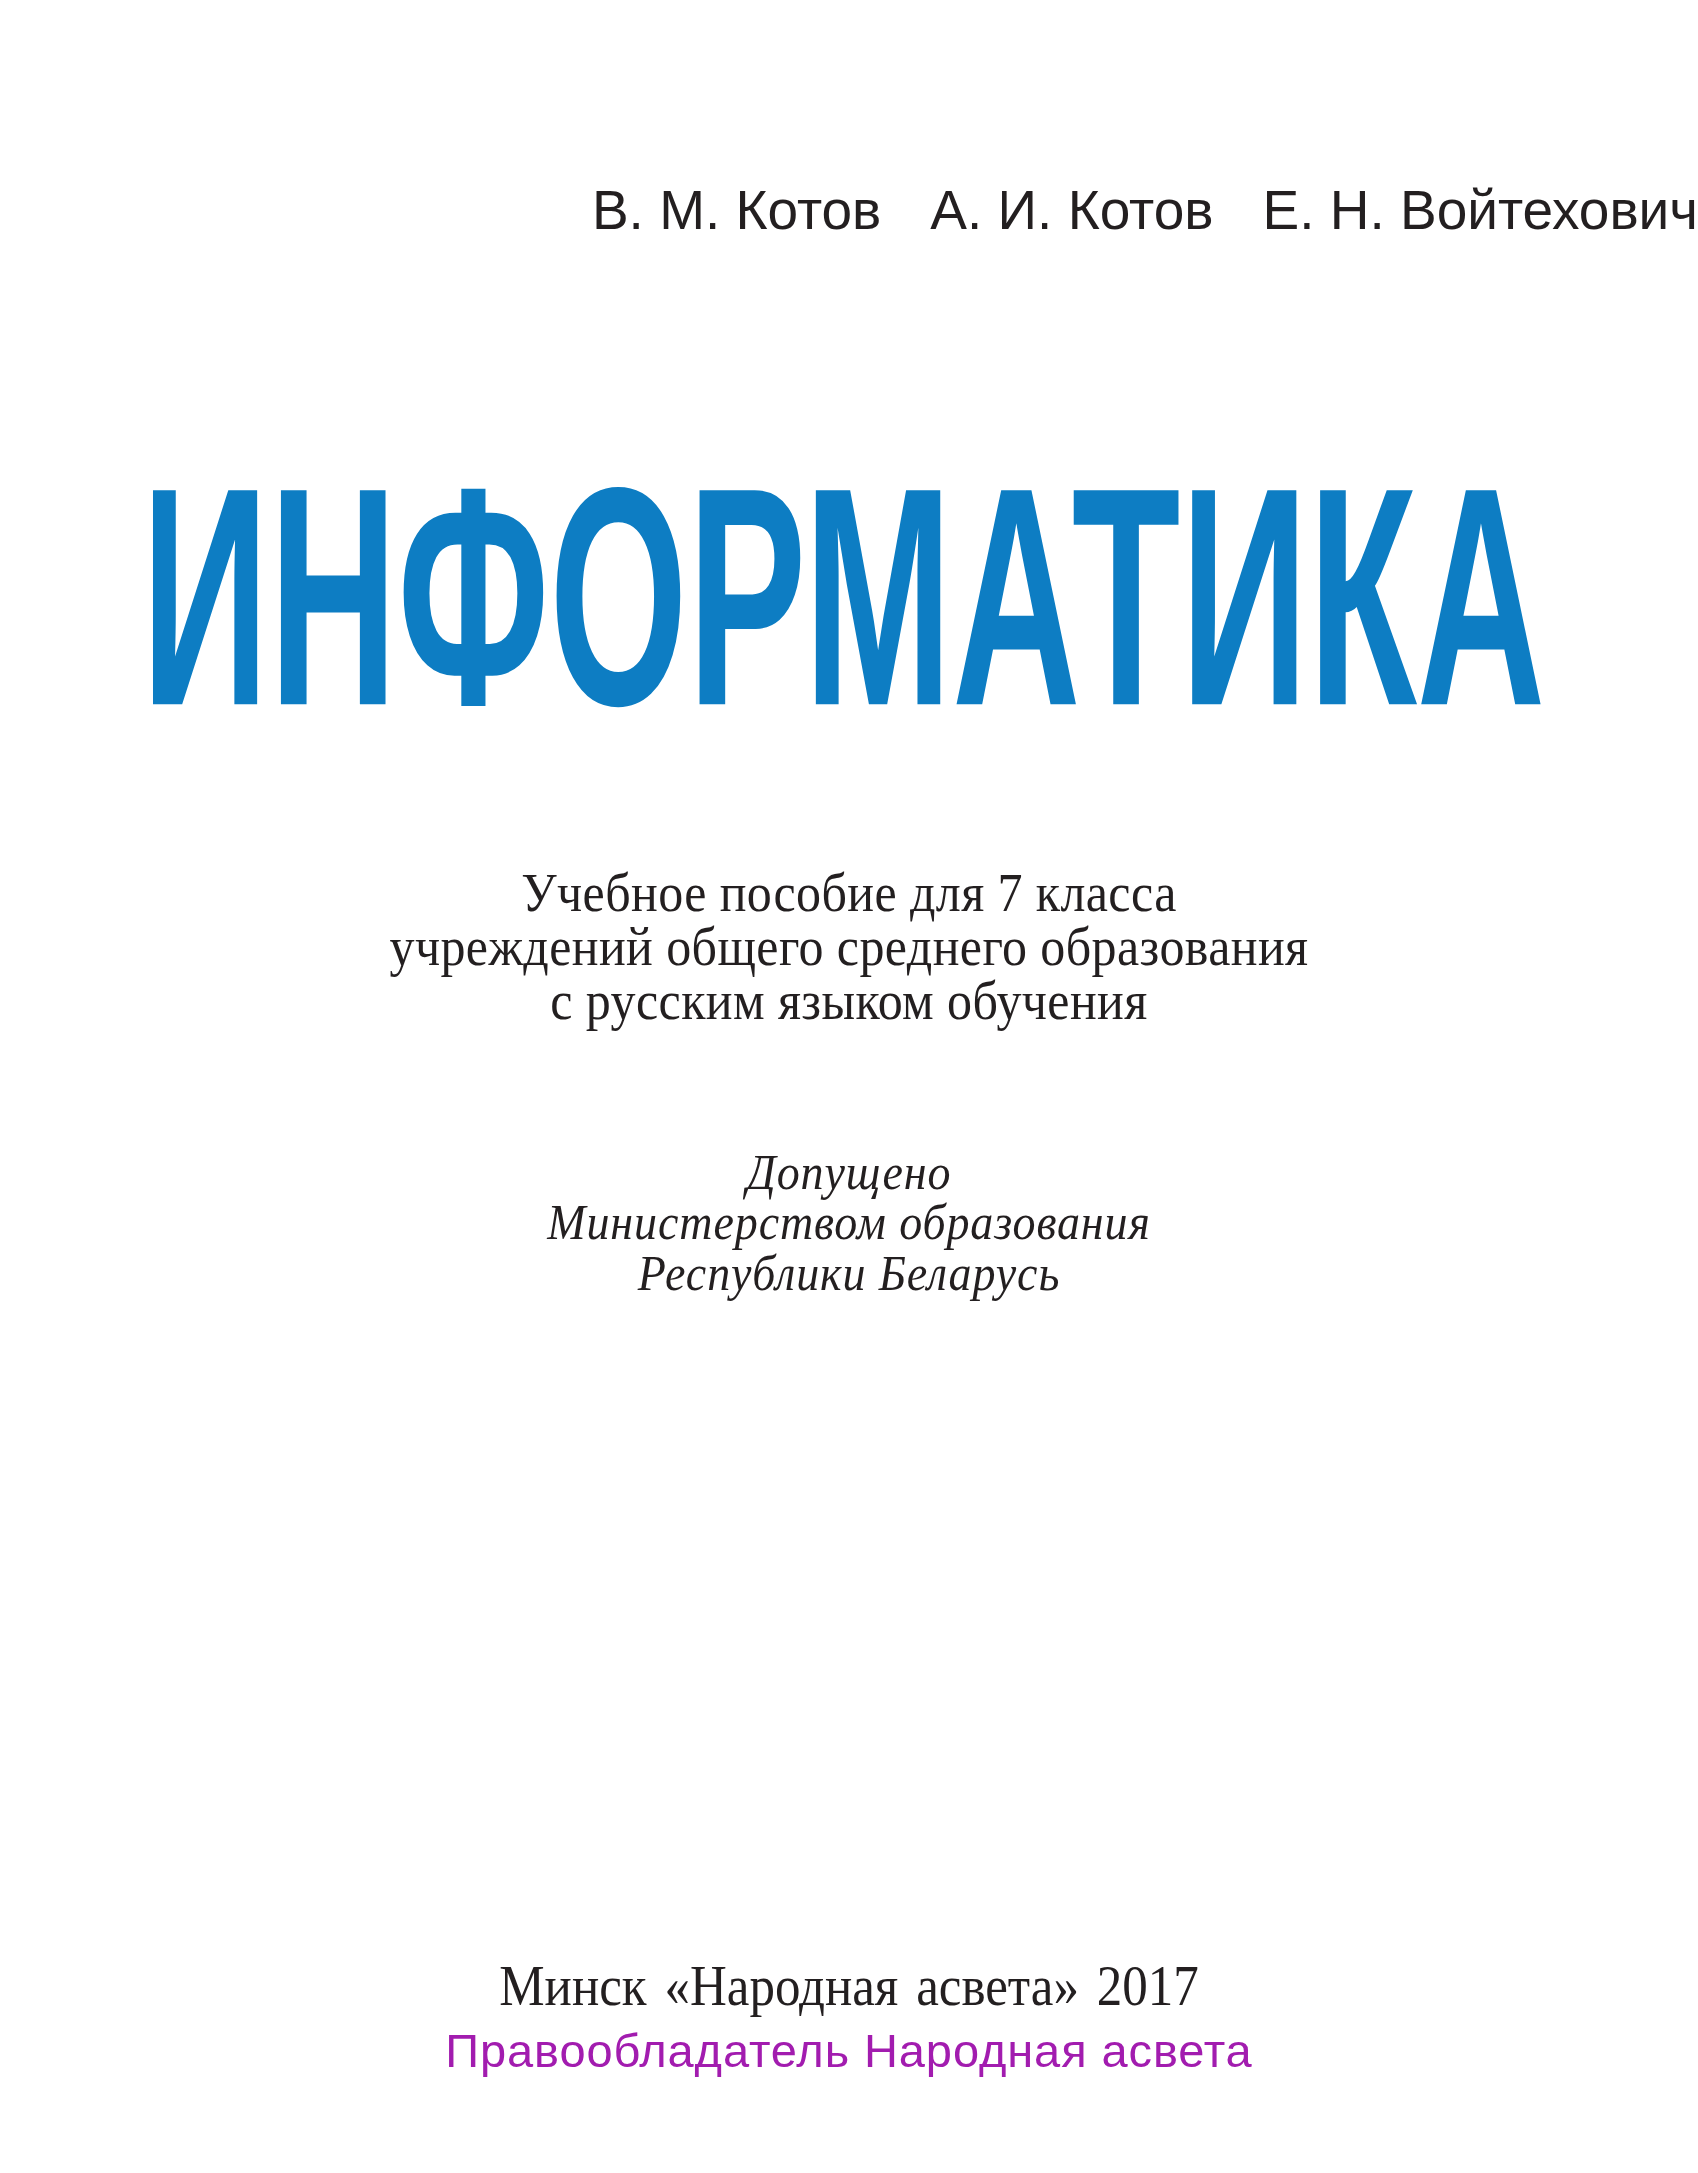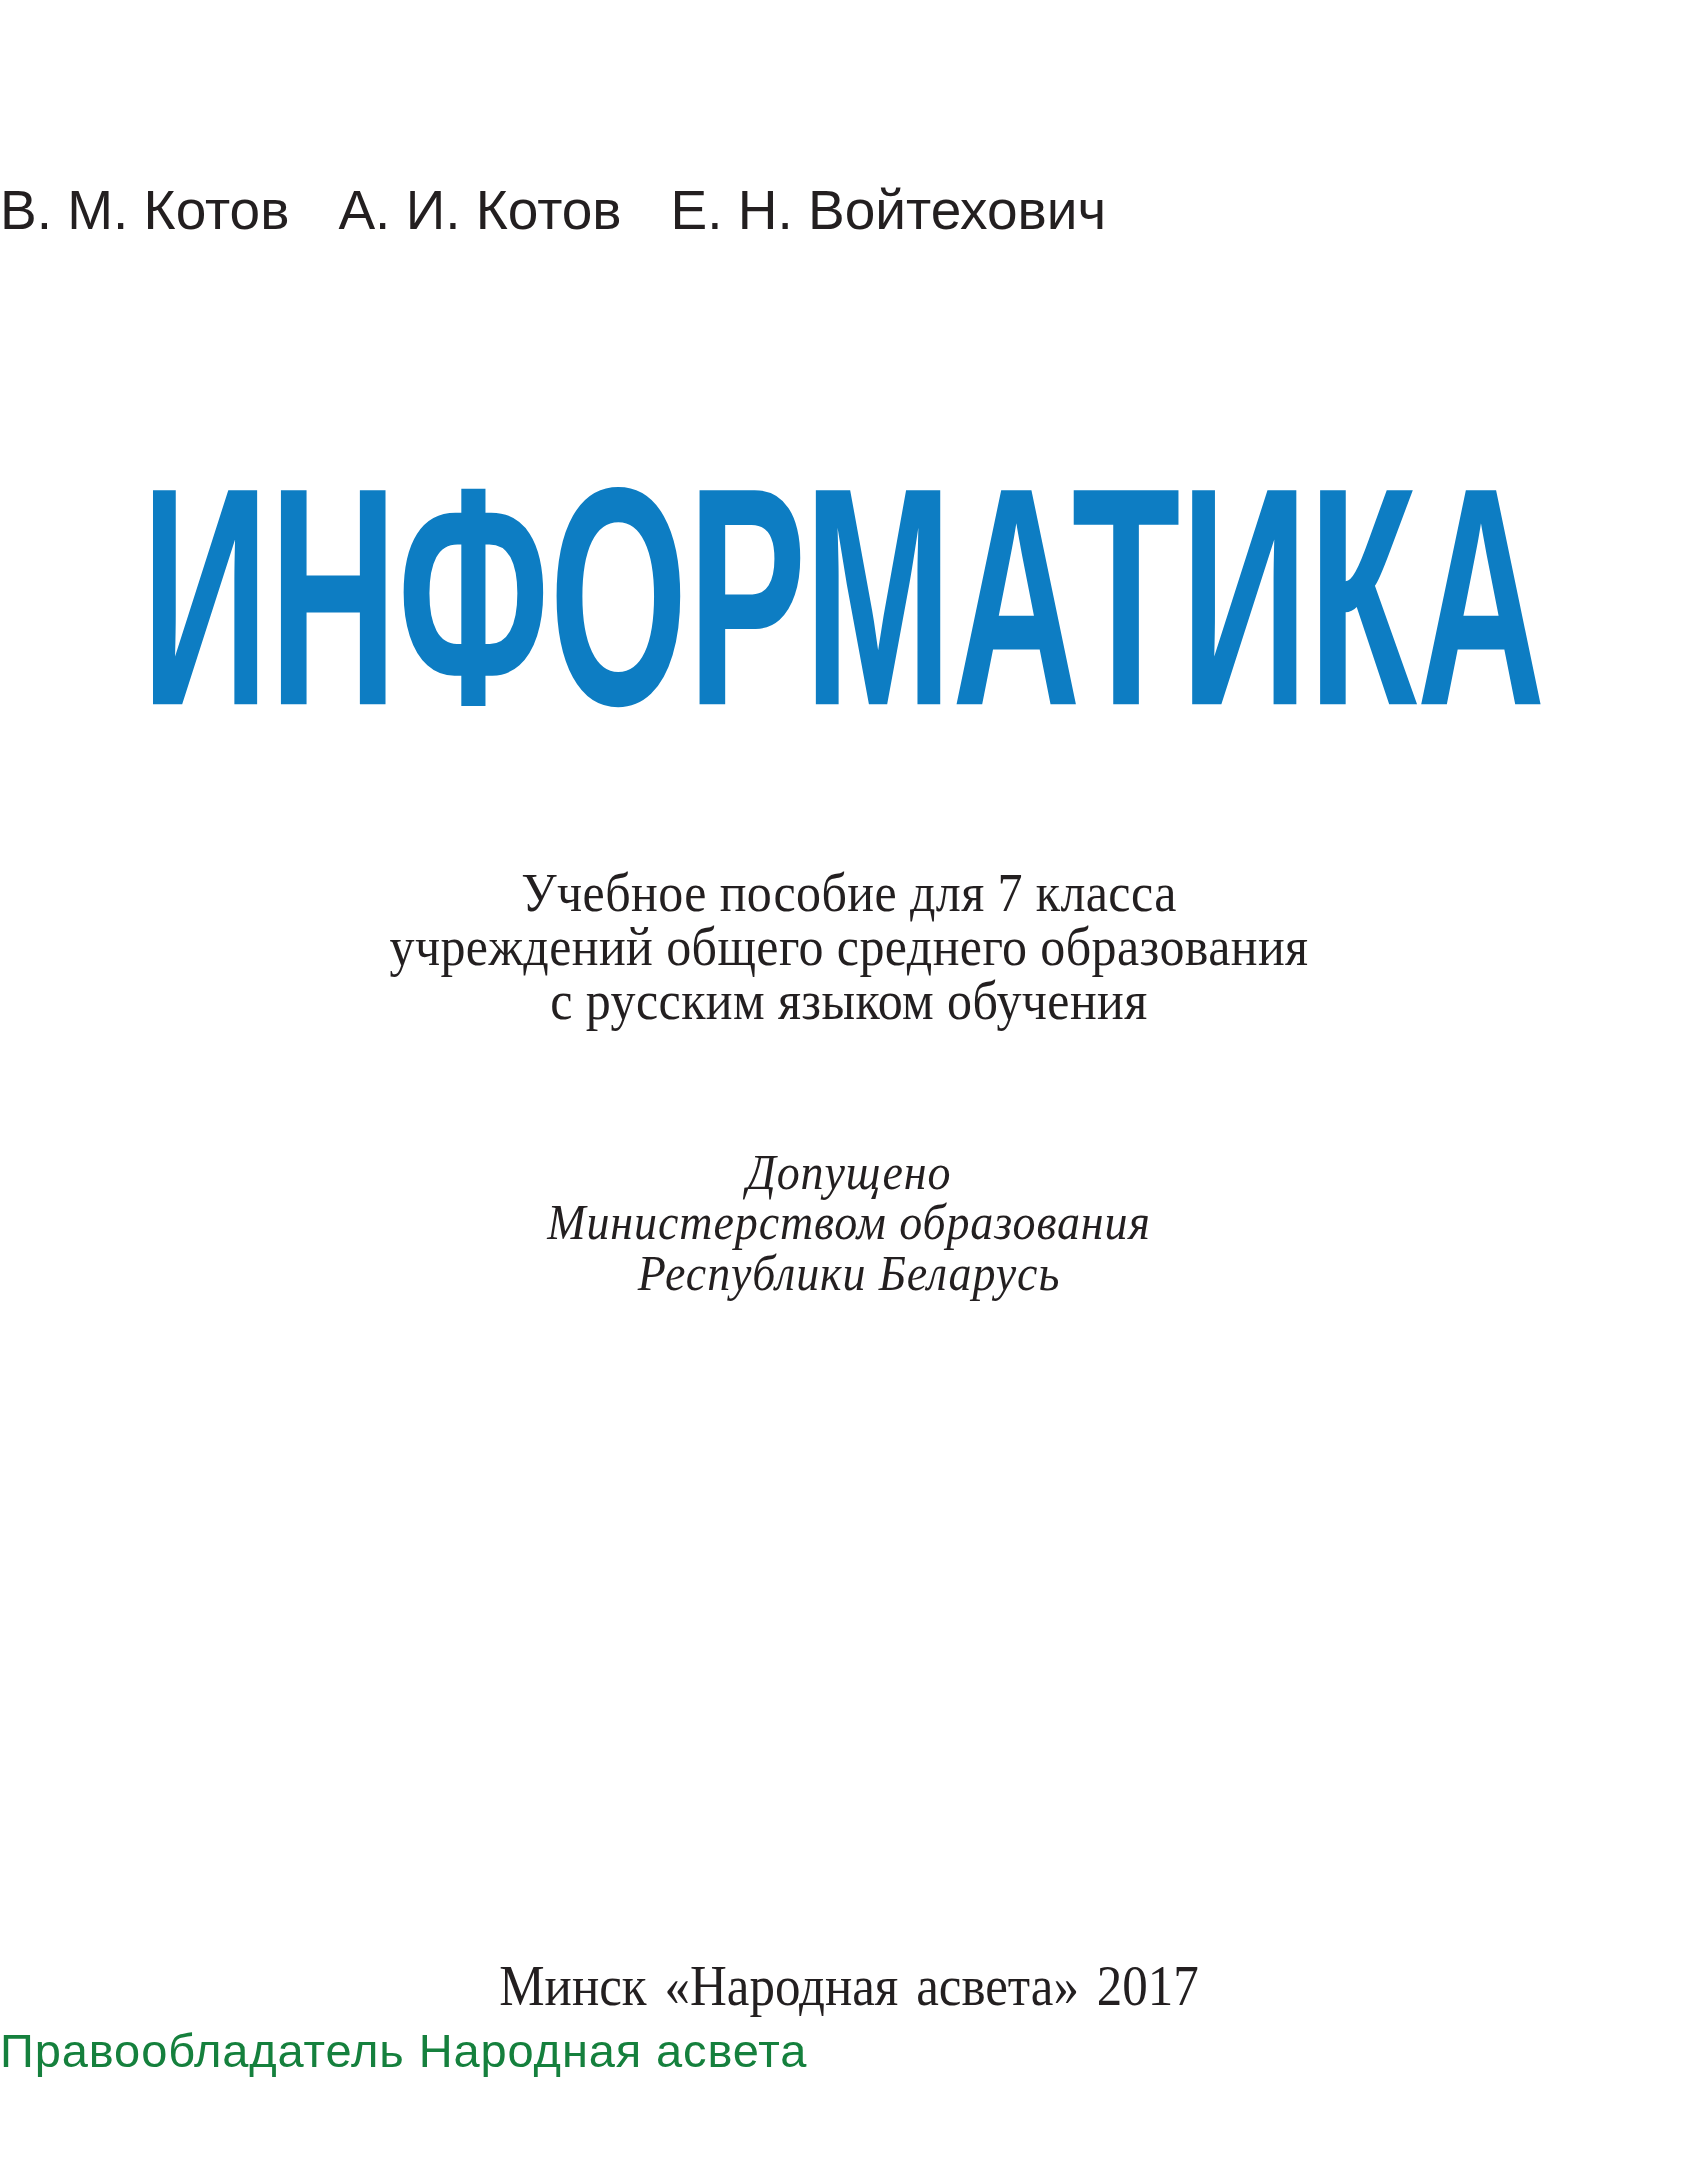--- a/index.html
+++ b/index.html
@@ -17,21 +17,21 @@
     color: #231f20;
   }
 
   
   .authors {
     position: absolute;
     top: 183px;
     left: 0;
     right: 0;
     display: flex;
-    justify-content: flex-start;
+    justify-content: flex-end;
     gap: 49px;
     font-family: "Liberation Sans", sans-serif;
     font-size: 55px;
     line-height: 1;
     color: #231f20;
     white-space: nowrap;
   }
 
   
   .title-svg {
@@ -91,25 +91,26 @@
     transform-origin: 50% 0;
     white-space: nowrap;
   }
 
   
   .copyright {
     position: absolute;
     top: 2027px;
     left: 0;
     right: 0;
+    text-align: center;
     font-family: "Liberation Sans", sans-serif;
     font-size: 47px;
     line-height: 1;
     letter-spacing: 0.9px;
-    color: #15803d;
+    color: #a21caf;
     white-space: nowrap;
   }
 </style>
 </head>
 <body>
 
 <div class="page">
 
   <div class="authors">
     <span>В. М. Котов</span>

